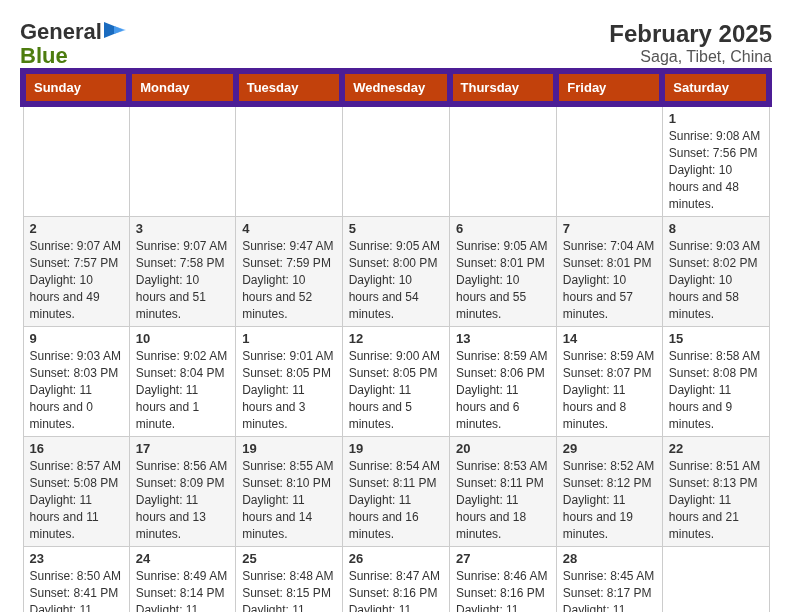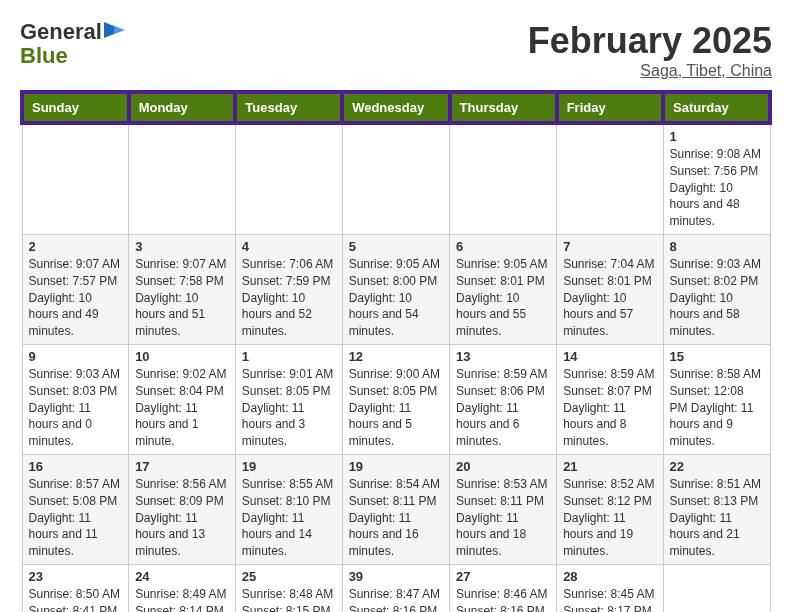--- a/index.html
+++ b/index.html
@@ -7,21 +7,20 @@
       font-family: Arial, sans-serif;
       background: #fff;
       width: 792px;
       min-height: 612px;
       padding: 20px;
     }
     .header {
       display: flex;
       justify-content: space-between;
       align-items: flex-start;
-      margin-bottom: 10px;
     }
     .logo {
       display: flex;
       align-items: center;
     }
     .logo-text {
       font-size: 22px;
       font-weight: bold;
       line-height: 1.1;
     }
@@ -29,42 +28,41 @@
     .logo-blue { color: #4d7c0f; }
     .logo-icon {
       width: 24px;
       height: 20px;
       margin-left: 2px;
     }
     .title-block {
       text-align: right;
     }
     .month-title {
-      font-size: 36px;
+      font-size: 24px;
       font-weight: bold;
       color: #333;
     }
     .location {
       font-size: 16px;
       color: #555;
-      text-decoration: underline;
     }
     .calendar {
       width: 100%;
       border-collapse: collapse;
       border: 1px solid #ccc;
     }
     .calendar th {
-      background-color: #4d7c0f;
+      background-color: #c2410c;
       color: #fff;
       font-size: 13px;
       font-weight: bold;
       padding: 6px 8px;
       text-align: left;
-      border: 4px solid #4c1d95;
+      border: 6px solid #4c1d95;
       margin-left: 44px;
     }
     .calendar td {
       vertical-align: top;
       border: 1px solid #ccc;
       padding: 4px 6px;
       width: 108px;
       min-height: 90px;
       font-size: 10.5px;
       color: #333;
@@ -145,21 +143,21 @@
 Daylight: 10 hours and 49 minutes.</div>
         </td>
         <td>
           <span class="day-number">3</span>
           <div class="day-info">Sunrise: 9:07 AM
 Sunset: 7:58 PM
 Daylight: 10 hours and 51 minutes.</div>
         </td>
         <td>
           <span class="day-number">4</span>
-          <div class="day-info">Sunrise: 7:06 AM
+          <div class="day-info">Sunrise: 9:47 AM
 Sunset: 7:59 PM
 Daylight: 10 hours and 52 minutes.</div>
         </td>
         <td>
           <span class="day-number">5</span>
           <div class="day-info">Sunrise: 9:05 AM
 Sunset: 8:00 PM
 Daylight: 10 hours and 54 minutes.</div>
         </td>
         <td>
@@ -214,21 +212,21 @@
         </td>
         <td>
           <span class="day-number">14</span>
           <div class="day-info">Sunrise: 8:59 AM
 Sunset: 8:07 PM
 Daylight: 11 hours and 8 minutes.</div>
         </td>
         <td>
           <span class="day-number">15</span>
           <div class="day-info">Sunrise: 8:58 AM
-Sunset: 12:08 PM
+Sunset: 8:08 PM
 Daylight: 11 hours and 9 minutes.</div>
         </td>
       </tr>
       <tr>
         <td>
           <span class="day-number">16</span>
           <div class="day-info">Sunrise: 8:57 AM
 Sunset: 5:08 PM
 Daylight: 11 hours and 11 minutes.</div>
         </td>
@@ -250,21 +248,21 @@
 Sunset: 8:11 PM
 Daylight: 11 hours and 16 minutes.</div>
         </td>
         <td>
           <span class="day-number">20</span>
           <div class="day-info">Sunrise: 8:53 AM
 Sunset: 8:11 PM
 Daylight: 11 hours and 18 minutes.</div>
         </td>
         <td>
-          <span class="day-number">21</span>
+          <span class="day-number">29</span>
           <div class="day-info">Sunrise: 8:52 AM
 Sunset: 8:12 PM
 Daylight: 11 hours and 19 minutes.</div>
         </td>
         <td>
           <span class="day-number">22</span>
           <div class="day-info">Sunrise: 8:51 AM
 Sunset: 8:13 PM
 Daylight: 11 hours and 21 minutes.</div>
         </td>
@@ -282,21 +280,21 @@
 Sunset: 8:14 PM
 Daylight: 11 hours and 24 minutes.</div>
         </td>
         <td>
           <span class="day-number">25</span>
           <div class="day-info">Sunrise: 8:48 AM
 Sunset: 8:15 PM
 Daylight: 11 hours and 26 minutes.</div>
         </td>
         <td>
-          <span class="day-number">39</span>
+          <span class="day-number">26</span>
           <div class="day-info">Sunrise: 8:47 AM
 Sunset: 8:16 PM
 Daylight: 11 hours and 28 minutes.</div>
         </td>
         <td>
           <span class="day-number">27</span>
           <div class="day-info">Sunrise: 8:46 AM
 Sunset: 8:16 PM
 Daylight: 11 hours and 30 minutes.</div>
         </td>

